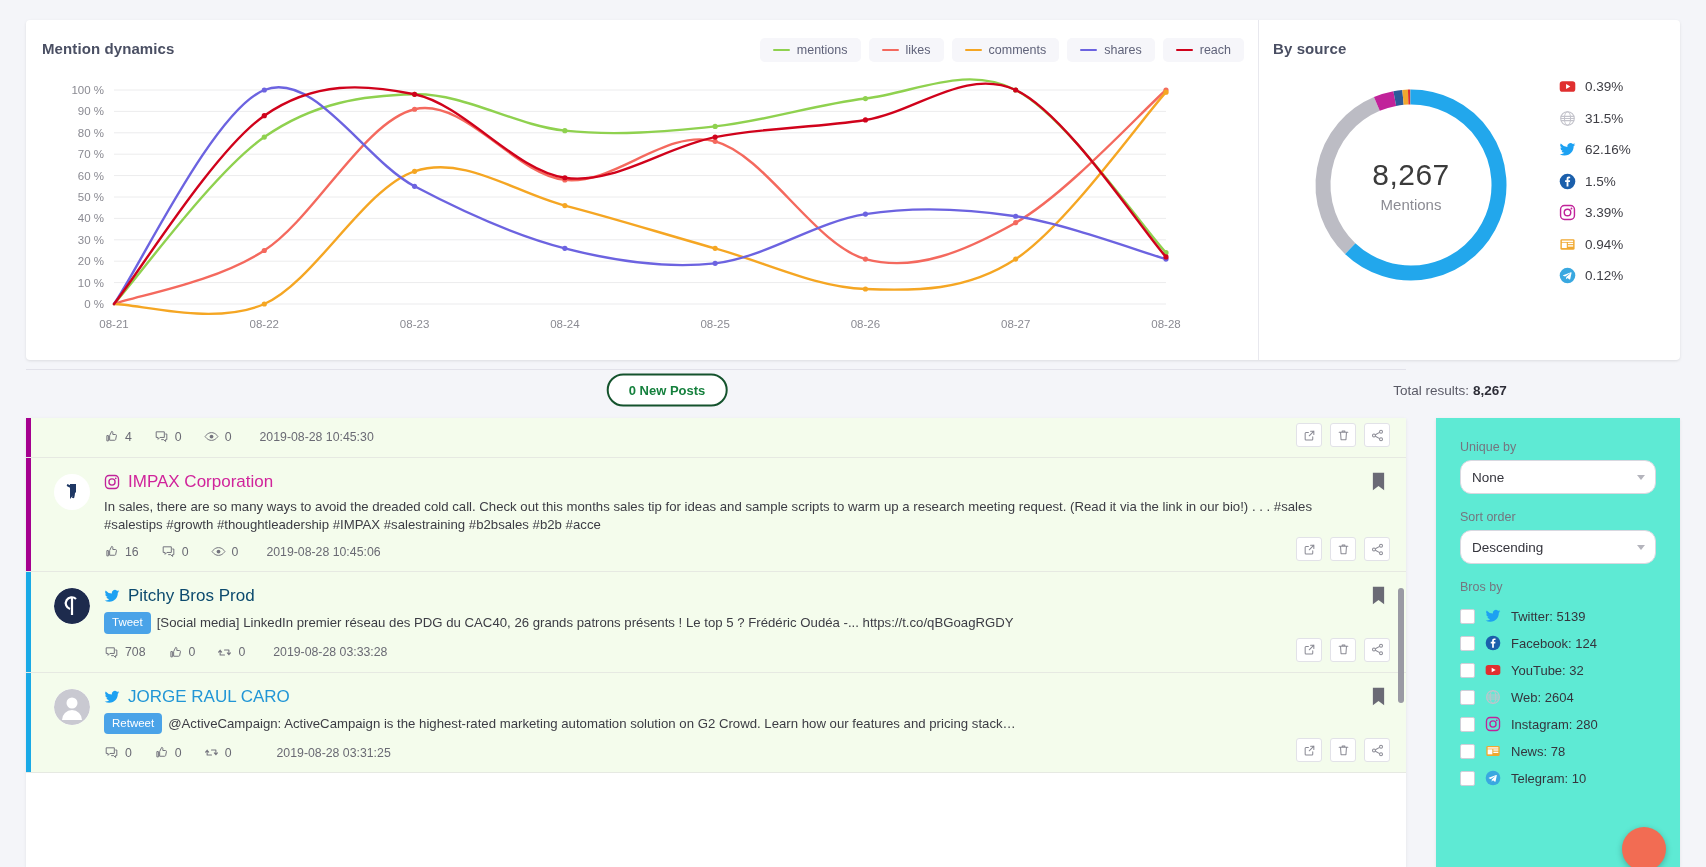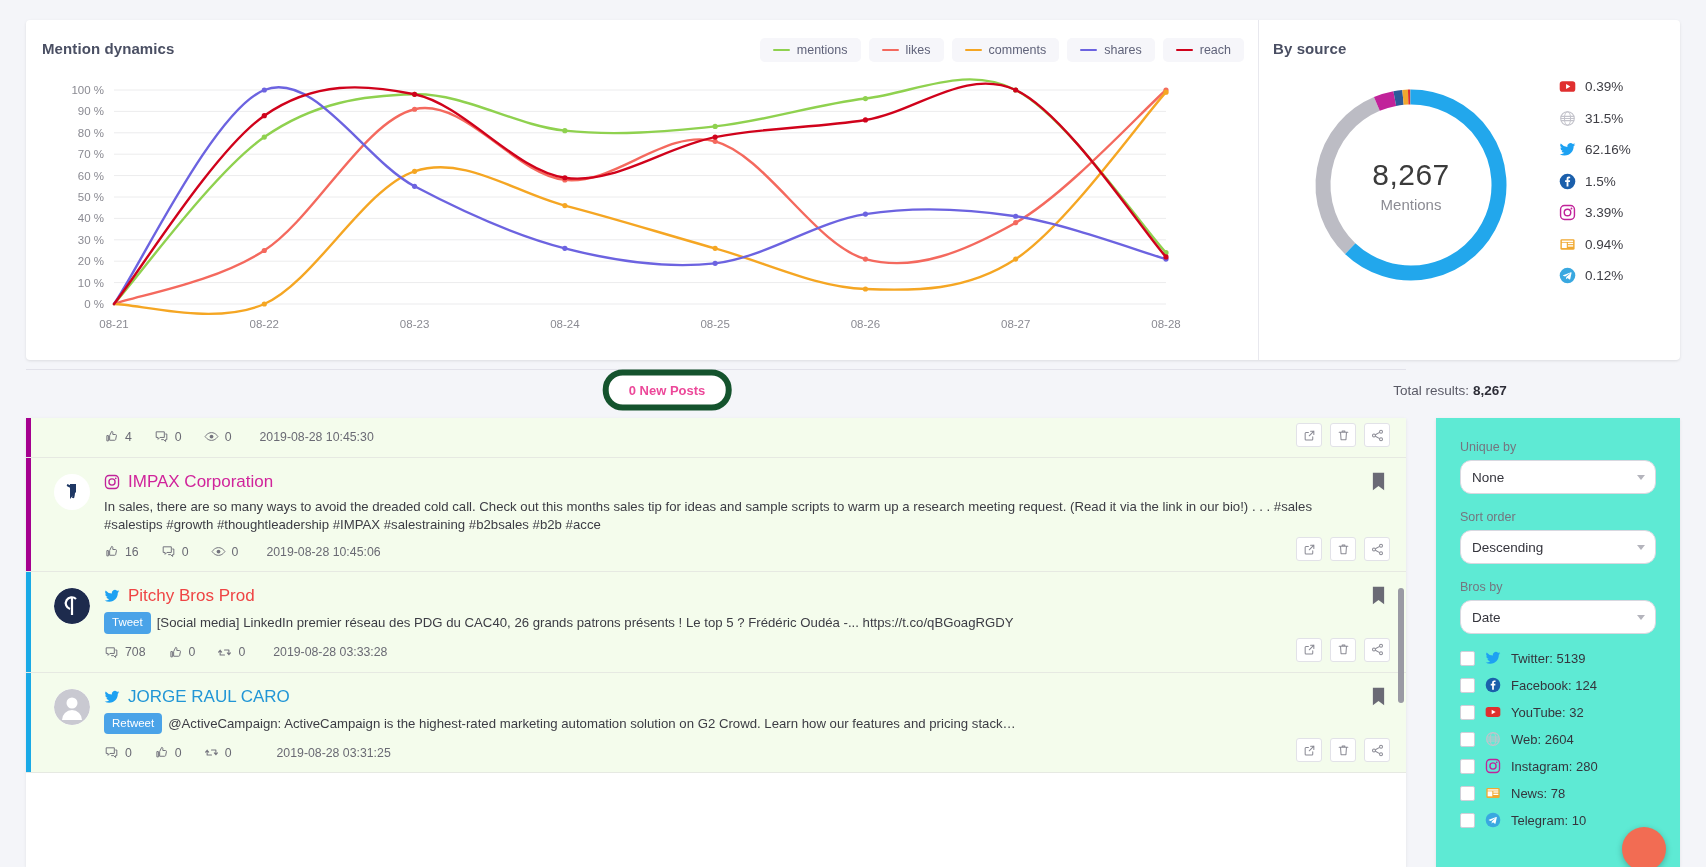--- a/index.html
+++ b/index.html
@@ -64,22 +64,22 @@
   .src-row { display: flex; align-items: center; gap: 9px; cursor: pointer; }
   .src-pct { font-size: 13.5px; color: #3d3d44; }
 
   
   .newposts-bar {
     position: absolute; left: 26px; top: 369px; width: 1380px; height: 1px;
     background: #e2e2ea;
   }
   .newposts-btn {
     position: absolute; left: 667px; top: 390px; transform: translate(-50%,-50%);
-    background: #ffffff; border: 6px solid #14532d; border-radius: 20px;
-    padding: 7px 20px; font-size: 13px; font-weight: bold; color: #ec4899;
+    background: #ffffff; border: 2px solid #14532d; border-radius: 20px;
+    padding: 7px 20px; font-size: 13px; font-weight: bold; color: #15803d;
     cursor: pointer; white-space: nowrap;
   }
   .total-results {
     position: absolute; left: 1450px; top: 390px; transform: translate(-50%,-50%);
     font-size: 13.5px; color: #5a5a66; white-space: nowrap;
   }
   .total-results b { color: #2e2e38; }
 
   
   .feed {
@@ -524,21 +524,21 @@
               <path fill="none" stroke="#fff" stroke-width="2.2" d="M18 9v18"></path>
             </svg>
           </div>
           <div class="post-body">
             <div class="post-head">
               <span class="ico">
                 <svg width="16" height="16" viewBox="0 0 24 24">
                   <path fill="#1da1f2" d="M23 4.9c-.8.4-1.7.7-2.6.8a4.6 4.6 0 0 0 2-2.5c-.9.5-1.9.9-2.9 1.1a4.5 4.5 0 0 0-7.7 4.1A12.8 12.8 0 0 1 2.5 3.6a4.5 4.5 0 0 0 1.4 6 4.5 4.5 0 0 1-2-.6 4.5 4.5 0 0 0 3.6 4.5 4.6 4.6 0 0 1-2 .1 4.5 4.5 0 0 0 4.2 3.1A9 9 0 0 1 1 18.6a12.7 12.7 0 0 0 6.9 2c8.3 0 12.8-6.9 12.8-12.8v-.6c.9-.6 1.7-1.4 2.3-2.3z"></path>
                 </svg>
               </span>
-              <span class="post-author" style="color:#ef4444">Pitchy Bros Prod</span>
+              <span class="post-author" style="color:#0c4a6e">Pitchy Bros Prod</span>
             </div>
             <div class="post-text"><span class="tag">Tweet</span><span>[Social media] LinkedIn premier réseau des PDG du CAC40, 26 grands patrons présents ! Le top 5 ? Frédéric Oudéa -... https://t.co/qBGoagRGDY</span></div>
             <div class="post-meta">
               <span class="meta-item">
                 <span class="ico">
                   <svg width="15" height="15" viewBox="0 0 24 24">
                     <path fill="none" stroke="#74747e" stroke-width="1.6" stroke-linejoin="round" d="M3.5 4.5h13v9h-7l-3 3v-3h-3z"></path>
                     <path fill="none" stroke="#74747e" stroke-width="1.6" stroke-linejoin="round" d="M18 8h2.5v9h-2v3l-3-3h-4"></path>
                   </svg>
                 </span>
@@ -674,24 +674,20 @@
       <span class="f-caret"></span>
     </div>
 
     <div class="f-label">Sort order</div>
     <div class="f-select">
       <span>Descending</span>
       <span class="f-caret"></span>
     </div>
 
     <div class="f-label">Bros by</div>
-    <div class="f-select">
-      <span>Date</span>
-      <span class="f-caret"></span>
-    </div>
 
     <div id="network-filters" style="margin-top:14px;">
         <div class="f-check-row">
           <span class="f-box"></span>
           <span class="ico">
             <svg width="16" height="16" viewBox="0 0 24 24">
               <path fill="#1da1f2" d="M23 4.9c-.8.4-1.7.7-2.6.8a4.6 4.6 0 0 0 2-2.5c-.9.5-1.9.9-2.9 1.1a4.5 4.5 0 0 0-7.7 4.1A12.8 12.8 0 0 1 2.5 3.6a4.5 4.5 0 0 0 1.4 6 4.5 4.5 0 0 1-2-.6 4.5 4.5 0 0 0 3.6 4.5 4.6 4.6 0 0 1-2 .1 4.5 4.5 0 0 0 4.2 3.1A9 9 0 0 1 1 18.6a12.7 12.7 0 0 0 6.9 2c8.3 0 12.8-6.9 12.8-12.8v-.6c.9-.6 1.7-1.4 2.3-2.3z"></path>
             </svg>
           </span>
           <span>Twitter: 5139</span>

